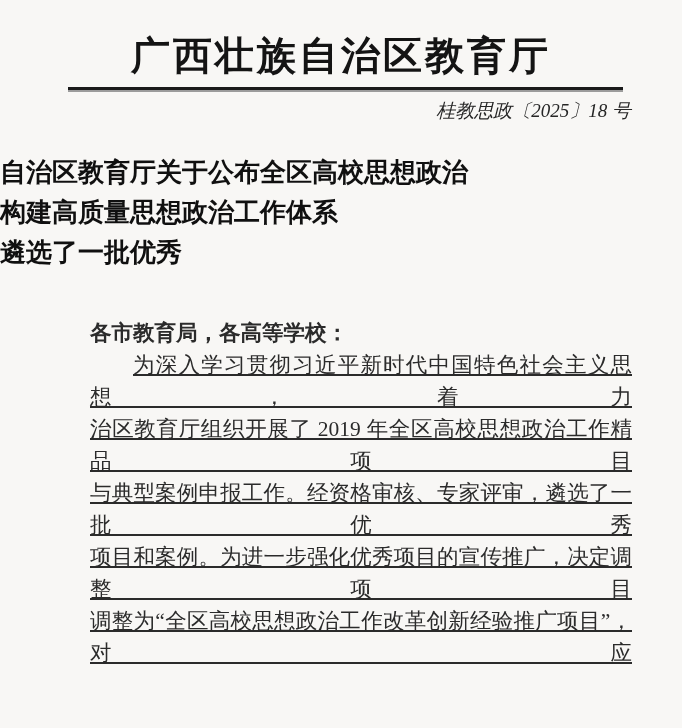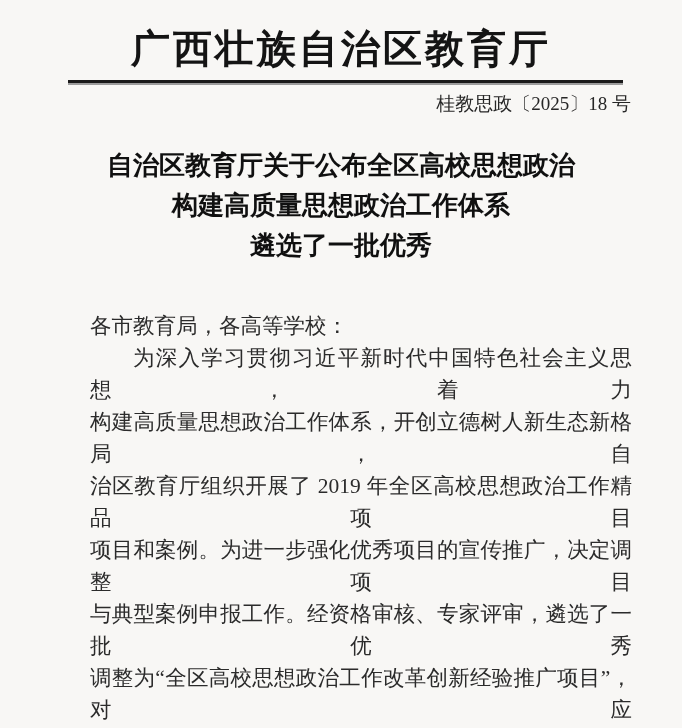--- a/index.html
+++ b/index.html
@@ -6,21 +6,21 @@
   .page {
     position: relative;
     width: 682px;
     height: 728px;
     background: #f8f7f5;
     overflow: hidden;
     font-family: "Liberation Serif", "DejaVu Serif", serif;
     color: #2b2b2b;
   }
   .org-name {
-    padding-top: 27px;
+    padding-top: 34px;
     text-align: center;
     font-size: 39px;
     font-weight: 700;
     letter-spacing: 3px;
     line-height: 44px;
     color: #141414;
     white-space: nowrap;
   }
   .rule {
     margin-left: 68px;
@@ -31,42 +31,44 @@
   .rule .rule-gray  { height: 2px; background: #9c9c9c; }
   .doc-number {
     margin-left: 68px;
     margin-top: 7px;
     width: 563px;
     text-align: right;
     font-size: 19px;
     line-height: 24px;
     color: #262626;
     white-space: nowrap;
+    font-style: italic;
   }
   .doc-title {
     margin-top: 30px;
-    text-align: center;
     font-size: 26px;
     font-weight: 700;
     line-height: 40px;
     color: #101010;
   }
   .doc-body {
     margin: 44px 50px 0 90px;
     width: 542px;
     font-size: 21.5px;
     line-height: 32px;
     color: #2b2b2b;
   }
   .salutation {
     text-align: left;
+    font-weight: bold;
   }
   .para-line {
     text-align: justify;
     text-align-last: justify;
+    text-decoration: underline;
   }
   .para-line.first { text-indent: 2em; }
 </style>
 </head>
 <body>
 
 <div class="page">
 
   <div class="org-name">广西壮族自治区教育厅</div>
 
@@ -80,21 +82,20 @@
   <div class="doc-title">
     <div class="doc-title-line">自治区教育厅关于公布全区高校思想政治</div>
     <div class="doc-title-line">构建高质量思想政治工作体系</div>
     <div class="doc-title-line">遴选了一批优秀</div>
   </div>
 
   <div class="doc-body">
     <div class="salutation">各市教育局，各高等学校：</div>
 
     <div class="para-line first">为深入学习贯彻习近平新时代中国特色社会主义思想，着力</div>
-    <div class="para-line">构建高质量思想政治工作体系，开创立德树人新生态新格局，自</div>
     <div class="para-line">治区教育厅组织开展了 2019 年全区高校思想政治工作精品项目</div>
+    <div class="para-line">与典型案例申报工作。经资格审核、专家评审，遴选了一批优秀</div>
     <div class="para-line">项目和案例。为进一步强化优秀项目的宣传推广，决定调整项目</div>
-    <div class="para-line">与典型案例申报工作。经资格审核、专家评审，遴选了一批优秀</div>
     <div class="para-line">调整为“全区高校思想政治工作改革创新经验推广项目”，对应</div>
 
   </div>
 
 </div>
 
 </body></html>

